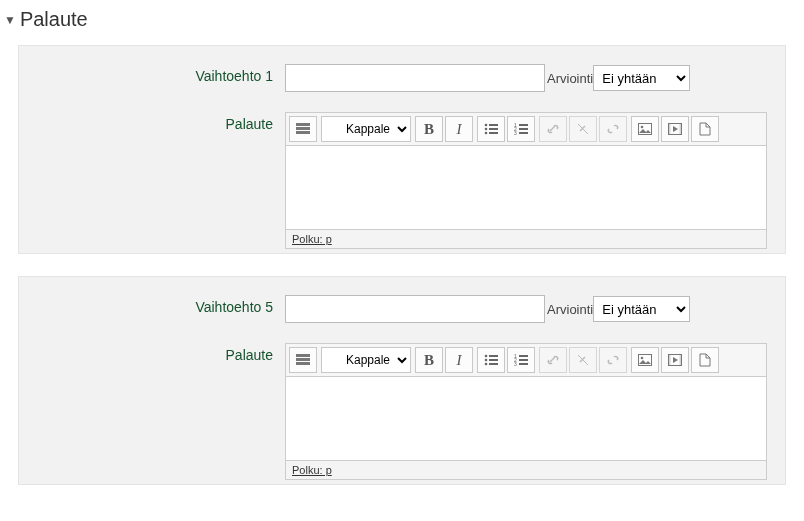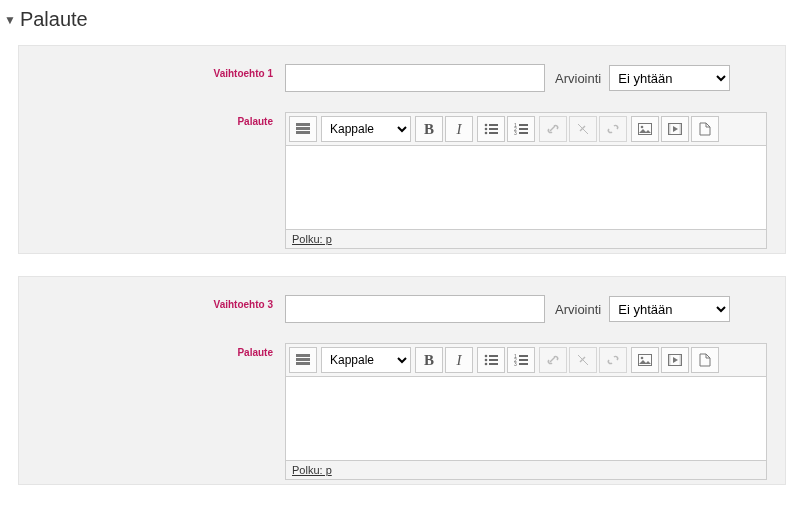--- a/index.html
+++ b/index.html
@@ -35,29 +35,28 @@
     display: flex;
     align-items: flex-start;
     margin-bottom: 4px;
   }
   .form-row.first { margin-bottom: 20px; }
   .form-label {
     width: 250px;
     text-align: right;
     padding-right: 12px;
     padding-top: 4px;
-    font-size: 10px;
-    font-weight: 700;
-    color: #be185d;
+    font-size: 14px;
+    font-weight: 400;
+    color: #14532d;
   }
   .form-content {
     flex: 1;
     display: flex;
     align-items: center;
-    gap: 8px;
     flex-wrap: wrap;
   }
   .text-input {
     width: 260px;
     height: 28px;
     border: 1px solid #bbb;
     padding: 2px 6px;
     font-size: 13px;
     background: #fff;
   }
@@ -65,21 +64,21 @@
     font-size: 13px;
     color: #444;
     margin-left: 2px;
   }
   .grade-select {
     height: 26px;
     border: 1px solid #bbb;
     font-size: 13px;
     background: #fff;
     padding: 1px 4px;
-    width: 121px;
+    width: 97px;
   }
   .editor-wrap {
     flex: 1;
     margin-right: 2px;
   }
   .toolbar {
     display: flex;
     align-items: stretch;
     gap: 4px;
     border: 1px solid #ccc;
@@ -107,20 +106,21 @@
     border-color: #d6d6d6;
     background: #f6f6f6;
   }
   .tb-select {
     height: 26px;
     border: 1px solid #c8c8c8;
     font-size: 12px;
     background: #fff;
     padding: 0 4px;
     width: 90px;
+    text-align: right;
   }
   .editor-area {
     border: 1px solid #ccc;
     border-top: none;
     background: #fff;
     height: 84px;
     padding: 6px;
     font-size: 13px;
     overflow: auto;
   }
@@ -249,21 +249,21 @@
         </div>
       </div>
       <div class="editor-area" contenteditable="true" style=""></div>
       <div class="editor-status">Polku: p</div>
     </div>
   </div>
 </div>
 
 <div class="answer-block">
   <div class="form-row first">
-    <div class="form-label">Vaihtoehto 3</div>
+    <div class="form-label">Vaihtoehto 5</div>
     <div class="form-content">
       <input type="text" class="text-input" value="" style="">
       <span class="grade-label">Arviointi</span>
       <select class="grade-select">
         <option>Ei yhtään</option>
       </select>
     </div>
   </div>
   <div class="form-row">
     <div class="form-label">Palaute</div>

